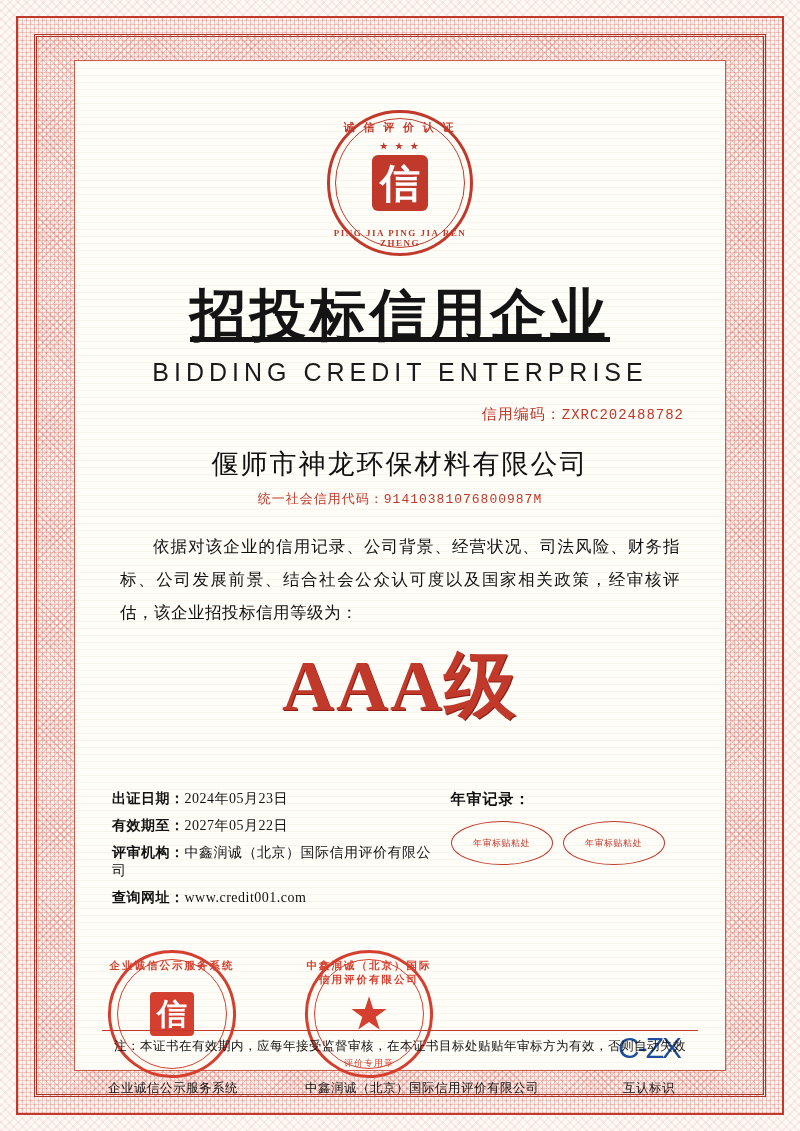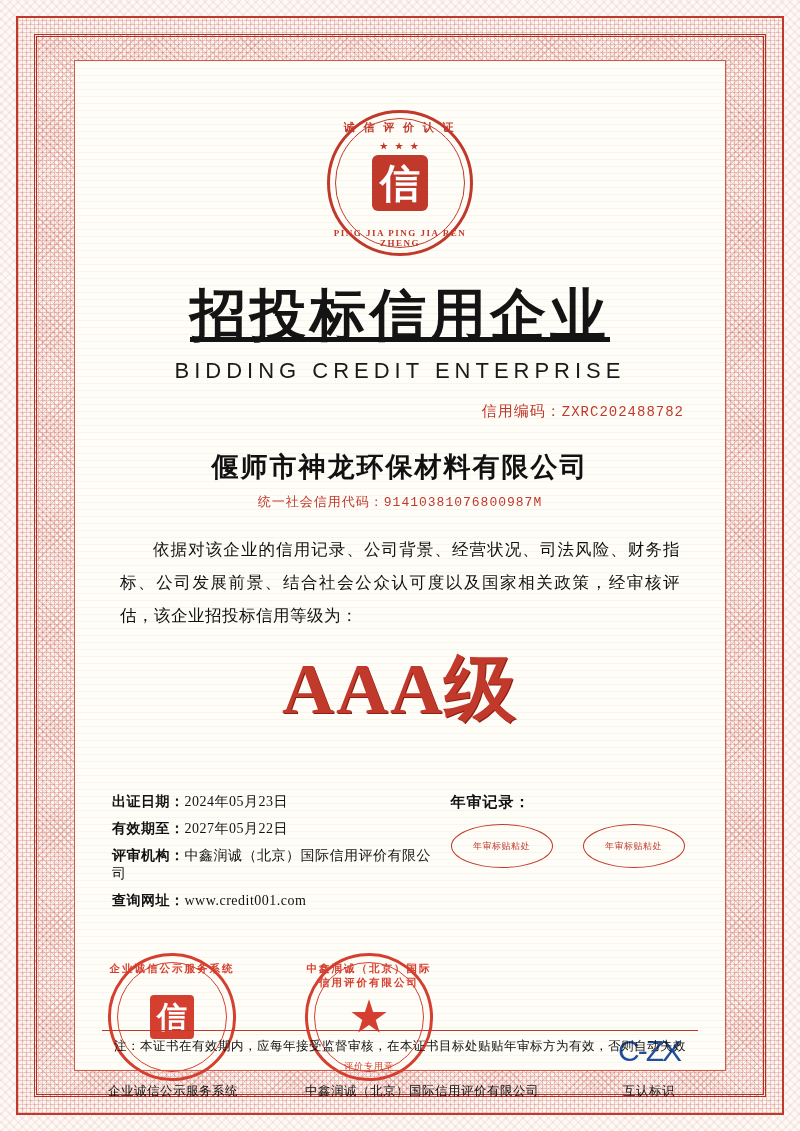--- a/index.html
+++ b/index.html
@@ -82,41 +82,41 @@
     font-size:56px;
     font-weight:bold;
     letter-spacing:4px;
     color:#141414;
     margin-top:22px;
     font-family:"Liberation Sans", sans-serif;
     text-decoration:underline;
   }
   .title-en{
     text-align:center;
-    font-size:22px;
+    font-size:25px;
     letter-spacing:5px;
     color:#1a1a1a;
     margin-top:4px;
     font-family:"Liberation Sans", sans-serif;
   }
   .code-line{
     text-align:right;
     margin-top:18px;
     padding-right:14px;
     color:#c0392b;
     font-size:15px;
     letter-spacing:1px;
   }
   .code-line .code-val{font-family:"Liberation Mono",monospace;font-size:14px;}
   .company{
     text-align:center;
     font-size:27px;
-    font-weight:bold;
+    font-weight:normal;
     color:#111;
-    margin-top:28px;
+    margin-top:22px;
     letter-spacing:2px;
     font-family:"Liberation Sans", sans-serif;
   }
   .usci{
     text-align:center;
     color:#c0392b;
     font-size:13px;
     margin-top:8px;
     letter-spacing:1px;
   }
@@ -149,21 +149,21 @@
   .info-left{width:56%;}
   .info-row{
     font-size:14px;
     color:#111;
     margin-bottom:9px;
     letter-spacing:.5px;
   }
   .info-row .label{font-weight:bold;}
   .info-right{flex:1;padding-left:16px;}
   .ann-title{font-size:15px;font-weight:bold;color:#111;letter-spacing:1px;}
-  .ann-boxes{display:flex;gap:30px;margin-top:12px;}
+  .ann-boxes{display:flex;gap:10px;margin-top:12px;}
   .ann-box{
     width:100px;height:42px;border:1px solid #c0392b;border-radius:50%;
     display:flex;align-items:center;justify-content:center;
     color:#c0392b;font-size:9px;letter-spacing:.5px;
   }
   
   .bottom-row{
     display:flex;
     align-items:flex-end;
     justify-content:space-between;

